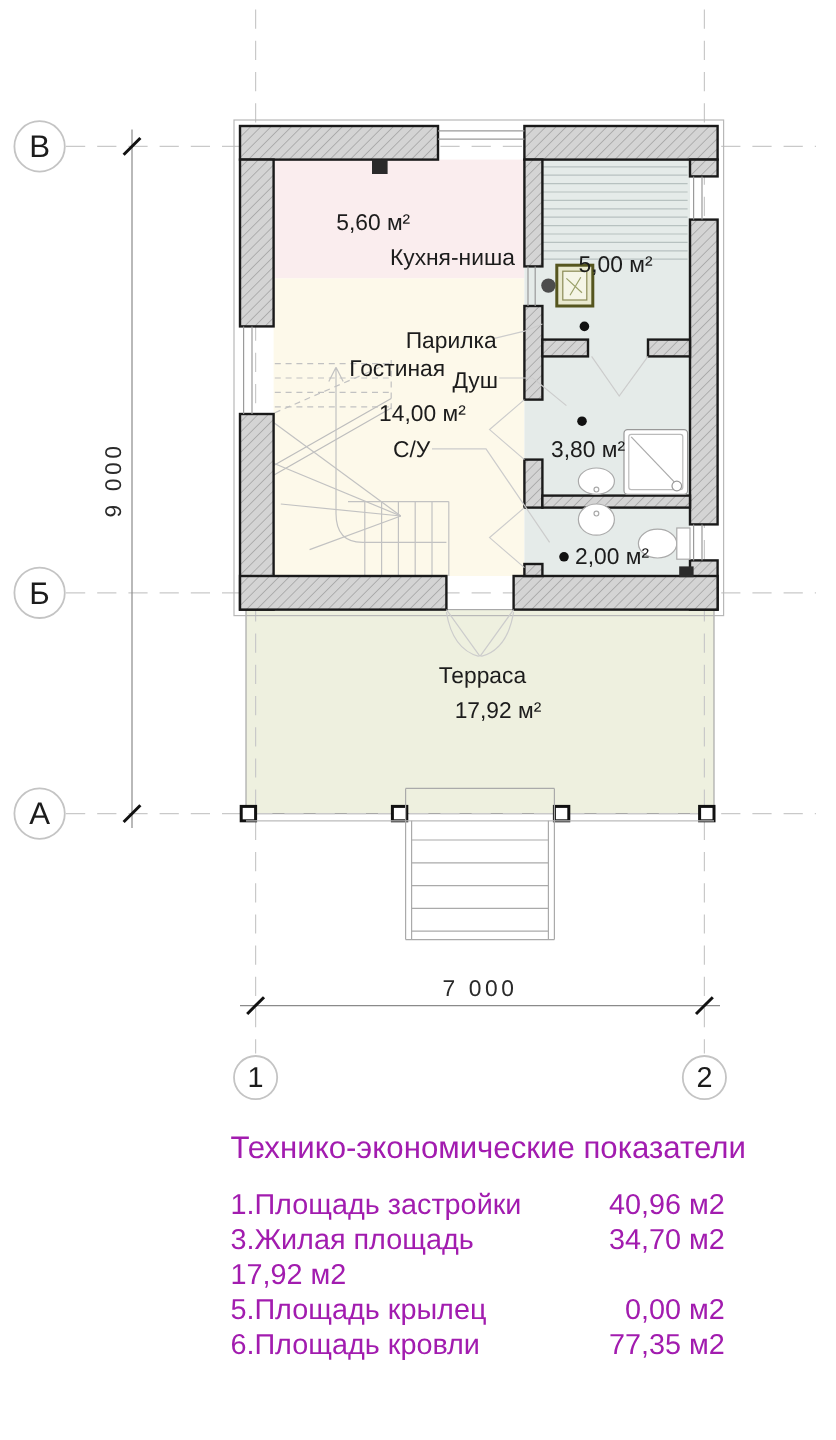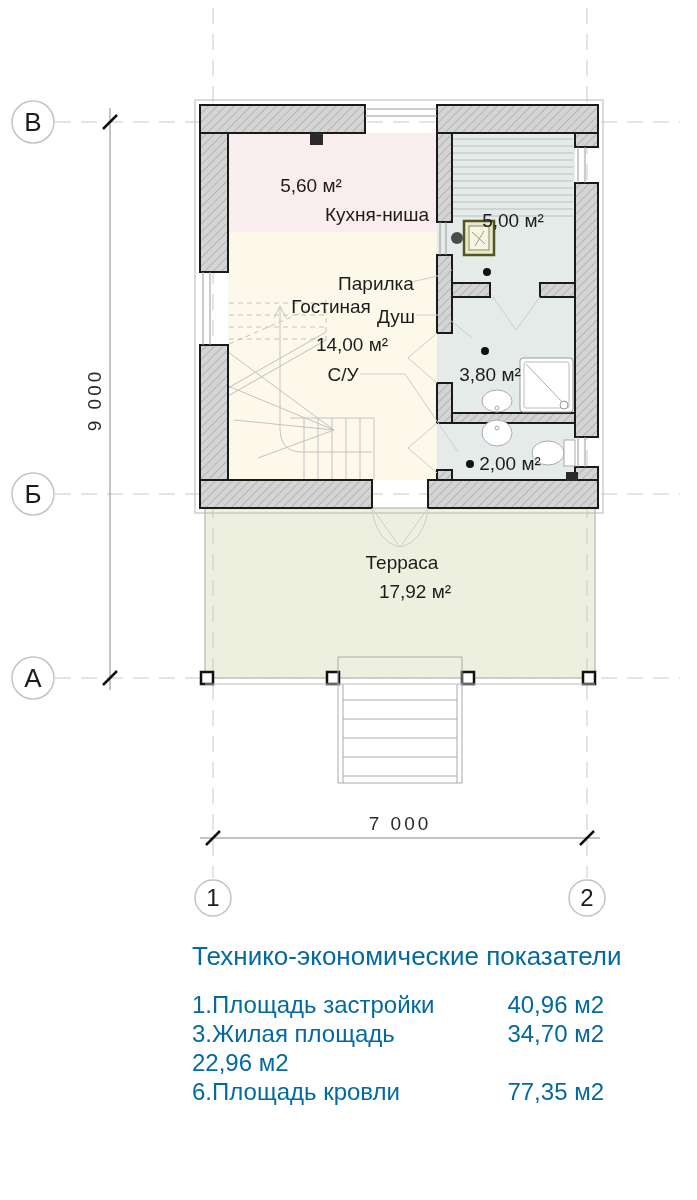--- a/index.html
+++ b/index.html
@@ -5,21 +5,21 @@
   html,body { margin:0; padding:0; background:#ffffff; }
   #sheet {
     position:relative; width:697px; height:1200px; background:#ffffff;
     font-family:"Liberation Sans", sans-serif; overflow:hidden;
   }
   svg text { font-family:"Liberation Sans", sans-serif; fill:#1c1c1c; }
   .room-label { font-size:19px; }
   .dim-label  { font-size:19px; fill:#2a2a2a; letter-spacing:3px; }
   .axis-letter { font-size:26px; }
   .axis-number { font-size:24px; }
-  .teo { position:absolute; left:192px; top:941px; width:412px; color:#0369a1; }
+  .teo { position:absolute; left:192px; top:941px; width:412px; color:#a21caf; }
   .teo-title { font-size:26px; line-height:30px; margin-bottom:19px; white-space:nowrap; }
   .teo-row { display:flex; justify-content:space-between; font-size:24px; line-height:29px; white-space:nowrap; }
   .teo-value { text-align:right; }
 </style>
 </head>
 <body>
 
 <div id="sheet">
 
 <svg width="697" height="930" viewBox="0 0 697 930" style="position:absolute;left:0;top:0;">
@@ -218,20 +218,24 @@
     <div class="teo-title">Технико-экономические показатели</div>
     <div class="teo-row">
       <span class="teo-label">1.Площадь застройки</span>
       <span class="teo-value">40,96 м2</span>
     </div>
     <div class="teo-row">
       <span class="teo-label">3.Жилая площадь</span>
       <span class="teo-value">34,70 м2</span>
     </div>
     <div class="teo-row">
-      <span class="teo-value">22,96 м2</span>
+      <span class="teo-value">17,92 м2</span>
+    </div>
+    <div class="teo-row">
+      <span class="teo-label">5.Площадь крылец</span>
+      <span class="teo-value">0,00 м2</span>
     </div>
     <div class="teo-row">
       <span class="teo-label">6.Площадь кровли</span>
       <span class="teo-value">77,35 м2</span>
     </div>
   </div>
 </div>
 
 </body></html>

